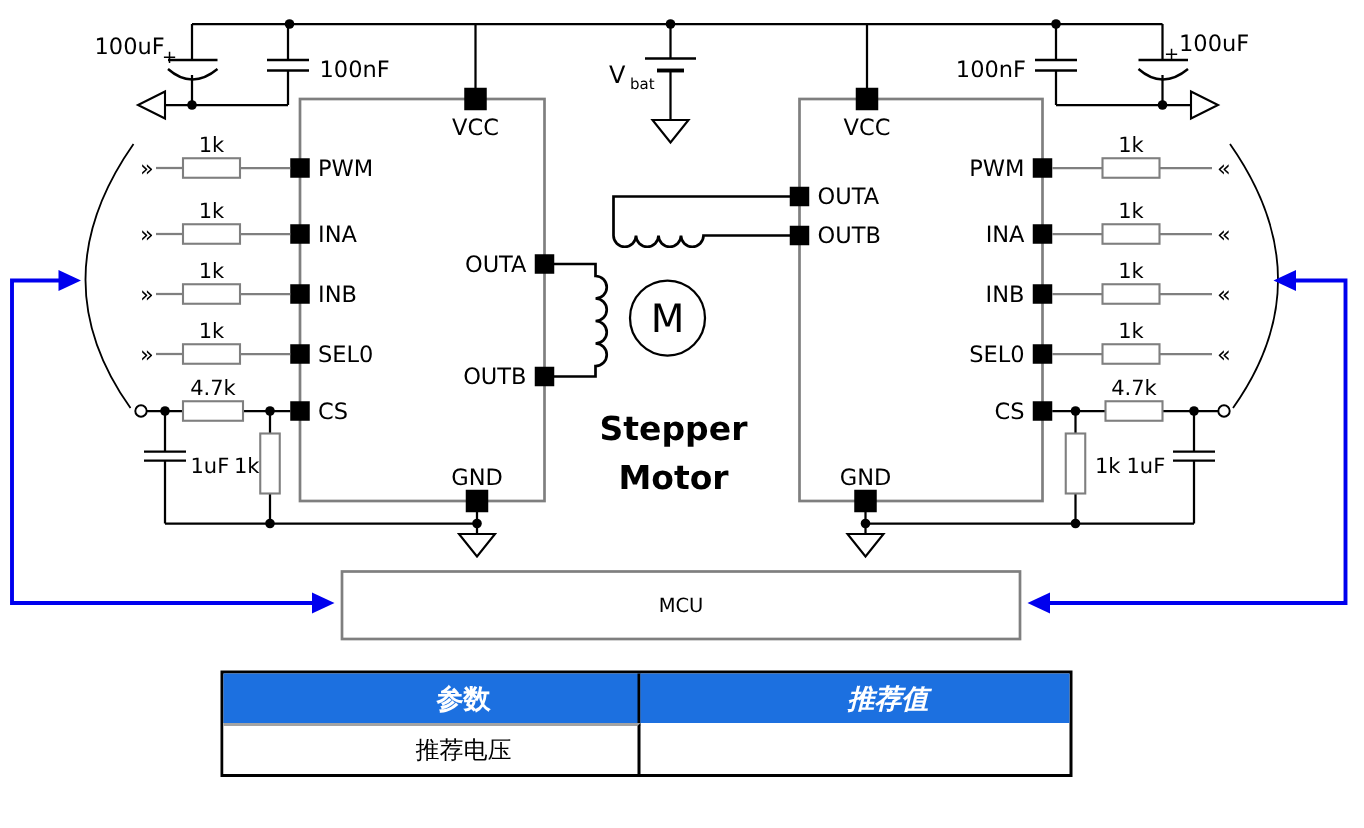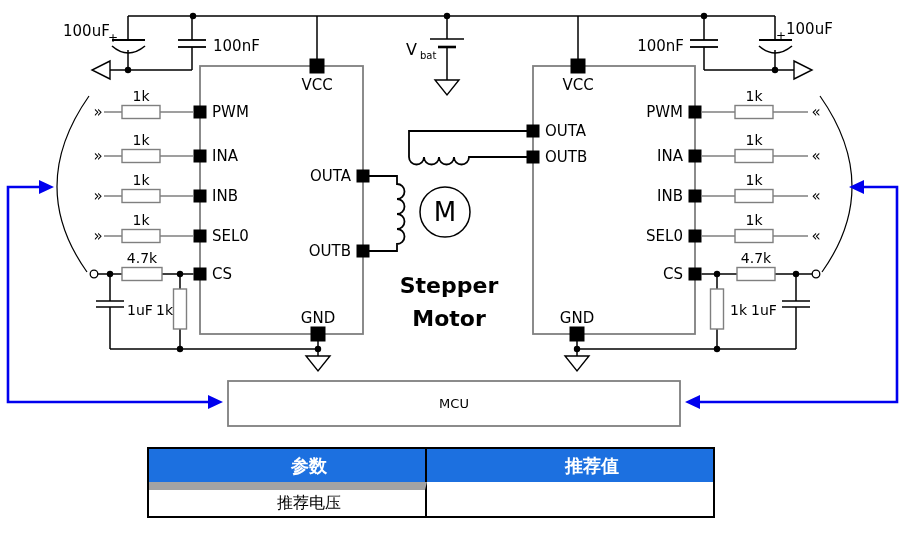--- a/index.html
+++ b/index.html
@@ -3,23 +3,23 @@
 <meta charset="utf-8">
 <style>
   html,body{margin:0;padding:0;background:#fff;}
   body{width:909px;height:552px;position:relative;font-family:"DejaVu Sans","Liberation Sans",sans-serif;overflow:hidden;}
   svg{position:absolute;left:0;top:0;}
   svg text{font-family:"DejaVu Sans","Liberation Sans",sans-serif;fill:#000;}
   .param-table{position:absolute;left:147px;top:447px;width:568px;border:2px solid #000;box-sizing:border-box;}
   .t-row{display:flex;width:100%;}
   .t-cell{display:flex;align-items:center;justify-content:center;box-sizing:border-box;padding-left:44px;}
   .t-cell.c1{width:278px;border-right:2px solid #000;}
-  .t-cell.c2{flex:1;}
+  .t-cell.c2{flex:1;font-style:italic;}
   .t-head .t-cell{background:#1C70E0;color:#fff;font-weight:bold;font-size:18px;height:33px;}
-  .t-body .t-cell{background:#fff;color:#000;font-size:16px;height:34px;border-top:8px solid #a3a3a3;}
+  .t-body .t-cell{background:#fff;color:#000;font-size:16px;height:34px;border-top:2px solid #a3a3a3;}
 </style>
 </head>
 <body>
 
 <svg width="909" height="445" viewBox="0 0 909 445">
 
   <g stroke="#000" stroke-width="1.5" fill="none">
     <line x1="128" y1="16" x2="775" y2="16"></line>
     <line x1="317" y1="16" x2="317" y2="59"></line>
     <line x1="578" y1="16" x2="578" y2="59"></line>

